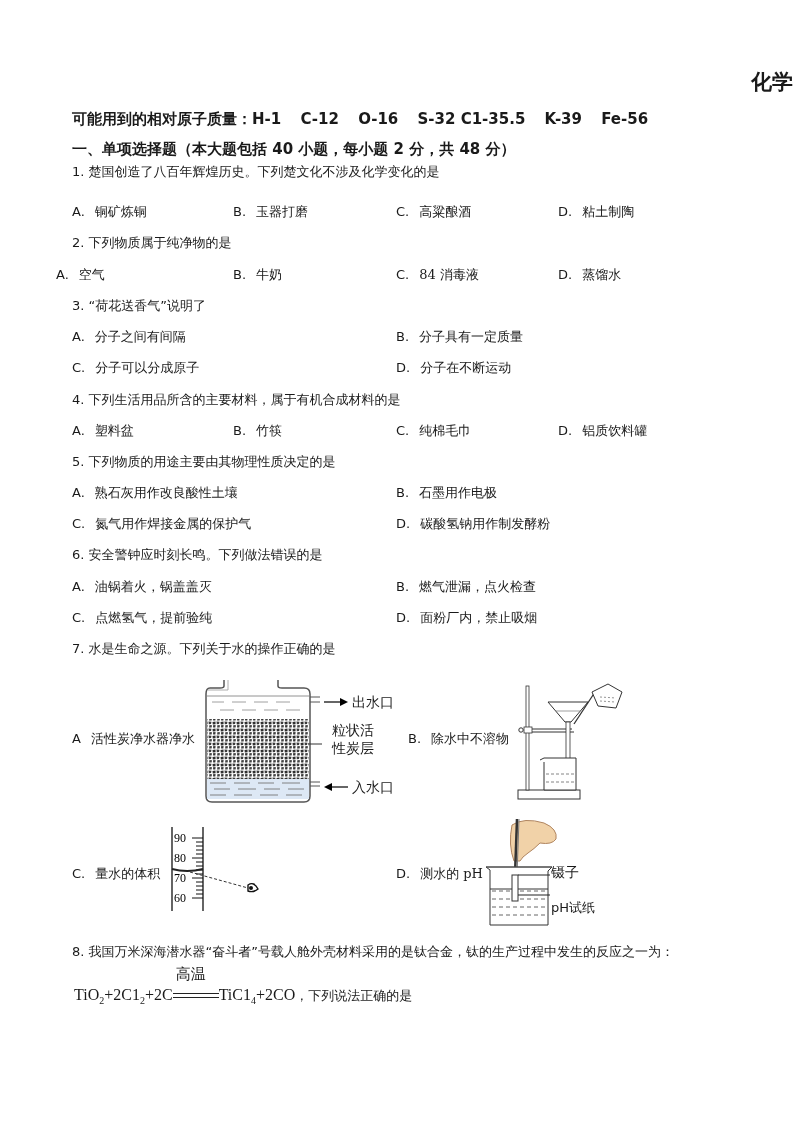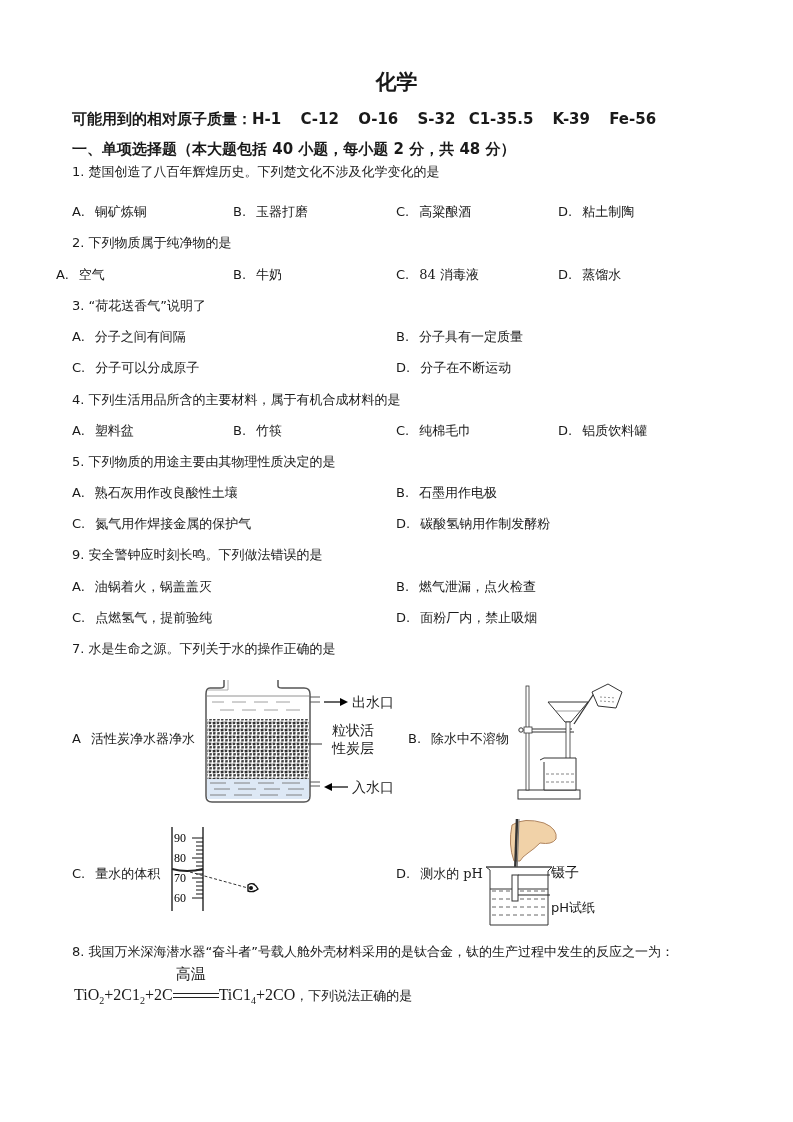--- a/index.html
+++ b/index.html
@@ -1,40 +1,40 @@
 <!DOCTYPE html>
 <html><head>
 <meta charset="utf-8">
 <style>
   html, body { margin:0; padding:0; background:#ffffff; }
   body { width:793px; height:1122px; position:relative; overflow:hidden;
          font-family:"DejaVu Serif","Liberation Serif",serif; color:#1a1a1a; }
   .abs { position:absolute; white-space:nowrap; }
-  .title { left:0; width:793px; top:68px; text-align:center; font-size:21px; font-weight:bold;
+  .title { left:0; width:793px; top:68px; text-align:right; font-size:21px; font-weight:bold;
            font-family:"DejaVu Sans","Liberation Sans",sans-serif; }
   .bold-line { font-weight:bold; font-size:15px; font-family:"DejaVu Sans","Liberation Sans",sans-serif; }
   .q { font-size:13px; font-family:"DejaVu Sans","Liberation Sans",sans-serif; }
   .opt { font-size:13px; font-family:"DejaVu Serif","Liberation Serif",serif; }
   .opt .lab { display:inline-block; margin-right:10px; font-family:"DejaVu Sans","Liberation Sans",sans-serif; }
   .lbl-sans { font-size:14px; font-family:"DejaVu Sans","Liberation Sans",sans-serif; }
   .eq { font-size:16px; font-family:"Liberation Serif","DejaVu Serif",serif; }
   .eq sub { font-size:10px; }
   svg { position:absolute; overflow:visible; }
 </style>
 </head>
 <body>
 
 <div class="abs title">化学</div>
 
 <div class="abs bold-line" style="left:72px;top:110px;">
   <span>可能用到的相对原子质量：</span><span>H-1</span>
   <span style="margin-left:14px">C-12</span>
   <span style="margin-left:14px">O-16</span>
   <span style="margin-left:14px">S-32</span>
-  <span style="margin-left:8px">C1-35.5</span>
+  <span style="margin-left:0">C1-35.5</span>
   <span style="margin-left:14px">K-39</span>
   <span style="margin-left:14px">Fe-56</span>
 </div>
 
 <div class="abs bold-line" style="left:72px;top:140px;">一、单项选择题（本大题包括 40 小题，每小题 2 分，共 48 分）</div>
 
 <div class="abs q" style="left:72px;top:163px;">1. 楚国创造了八百年辉煌历史。下列楚文化不涉及化学变化的是</div>
 <div class="abs opt" style="left:72px;top:203px;"><span class="lab">A.</span><span>铜矿炼铜</span></div>
 <div class="abs opt" style="left:233px;top:203px;"><span class="lab">B.</span><span>玉器打磨</span></div>
 <div class="abs opt" style="left:396px;top:203px;"><span class="lab">C.</span><span>高粱酿酒</span></div>
@@ -57,21 +57,21 @@
 <div class="abs opt" style="left:233px;top:422px;"><span class="lab">B.</span><span>竹筷</span></div>
 <div class="abs opt" style="left:396px;top:422px;"><span class="lab">C.</span><span>纯棉毛巾</span></div>
 <div class="abs opt" style="left:558px;top:422px;"><span class="lab">D.</span><span>铝质饮料罐</span></div>
 
 <div class="abs q" style="left:72px;top:453px;">5. 下列物质的用途主要由其物理性质决定的是</div>
 <div class="abs opt" style="left:72px;top:484px;"><span class="lab">A.</span><span>熟石灰用作改良酸性土壤</span></div>
 <div class="abs opt" style="left:396px;top:484px;"><span class="lab">B.</span><span>石墨用作电极</span></div>
 <div class="abs opt" style="left:72px;top:515px;"><span class="lab">C.</span><span>氮气用作焊接金属的保护气</span></div>
 <div class="abs opt" style="left:396px;top:515px;"><span class="lab">D.</span><span>碳酸氢钠用作制发酵粉</span></div>
 
-<div class="abs q" style="left:72px;top:546px;">9. 安全警钟应时刻长鸣。下列做法错误的是</div>
+<div class="abs q" style="left:72px;top:546px;">6. 安全警钟应时刻长鸣。下列做法错误的是</div>
 <div class="abs opt" style="left:72px;top:578px;"><span class="lab">A.</span><span>油锅着火，锅盖盖灭</span></div>
 <div class="abs opt" style="left:396px;top:578px;"><span class="lab">B.</span><span>燃气泄漏，点火检查</span></div>
 <div class="abs opt" style="left:72px;top:609px;"><span class="lab">C.</span><span>点燃氢气，提前验纯</span></div>
 <div class="abs opt" style="left:396px;top:609px;"><span class="lab">D.</span><span>面粉厂内，禁止吸烟</span></div>
 
 <div class="abs q" style="left:72px;top:640px;">7. 水是生命之源。下列关于水的操作正确的是</div>
 
 <div class="abs opt" style="left:72px;top:730px;"><span class="lab">A</span><span>活性炭净水器净水</span></div>
 
 <svg style="left:200px;top:672px;" width="120" height="134" viewBox="0 0 120 134">

